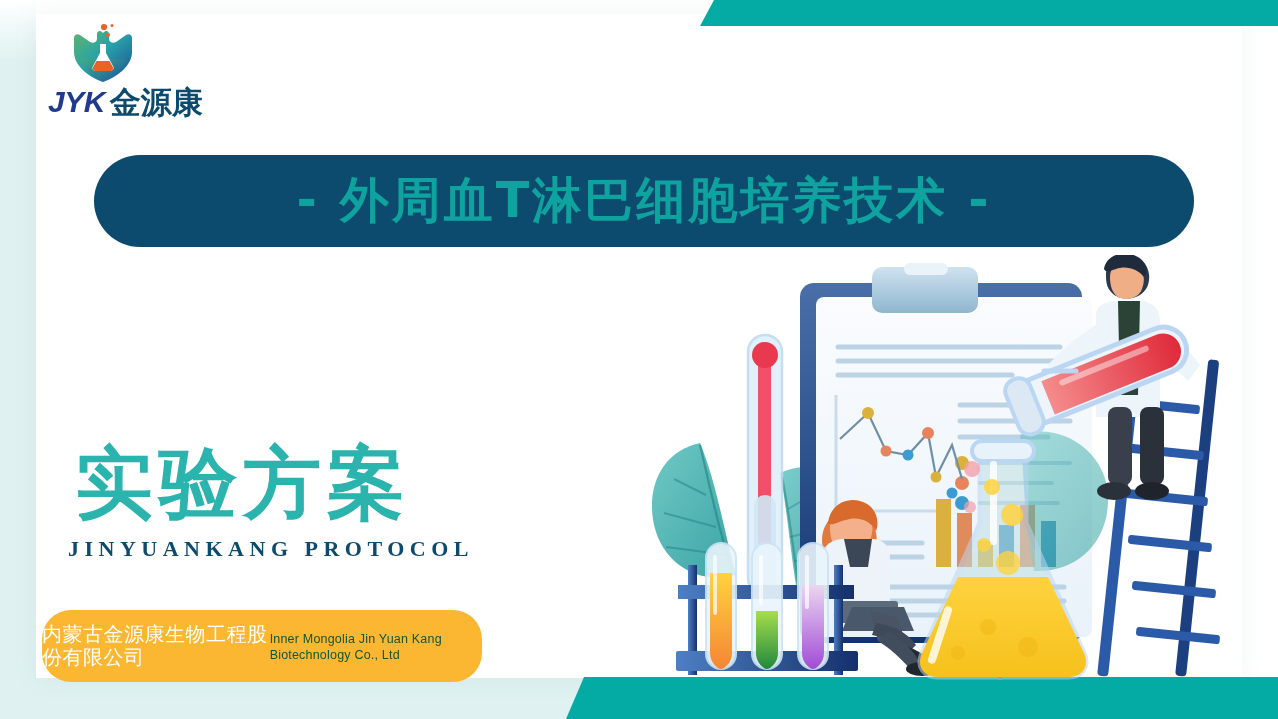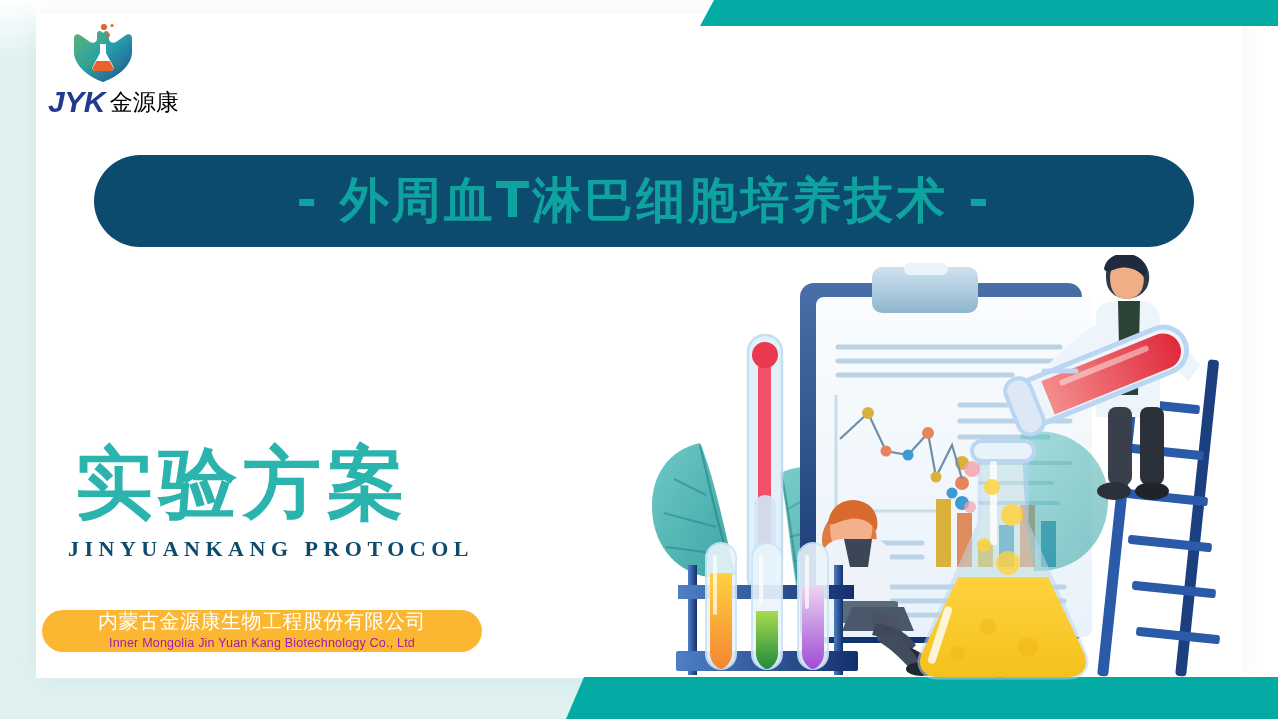--- a/index.html
+++ b/index.html
@@ -40,21 +40,21 @@
   .logo-mark{position:absolute;left:18px;top:0;width:74px;height:62px;}
   .logo-wordmark{
     position:absolute;left:0;top:62px;width:180px;height:36px;
     display:flex;align-items:center;gap:5px;
   }
   .logo-jyk{
     font-family:"Liberation Sans",sans-serif;font-weight:bold;font-style:italic;
     font-size:30px;color:#213A8F;letter-spacing:-0.5px;line-height:1;
   }
   .logo-cn{
-    font-family:"DejaVu Sans",sans-serif;font-weight:normal;font-size:23px;color:#000000;
+    font-family:"DejaVu Sans",sans-serif;font-weight:bold;font-size:31px;color:#0c4a6e;
     letter-spacing:0px;line-height:1;
   }
 
   .tagline{
     position:absolute;right:62px;top:62px;
     font-family:"DejaVu Sans",sans-serif;
     font-size:22px;color:#b3b5b7;letter-spacing:1px;white-space:nowrap;
   }
 
   
@@ -75,29 +75,29 @@
     font-size:78px;line-height:1;color:#2BB3AE;letter-spacing:6px;white-space:nowrap;
   }
   .subheadline{
     position:absolute;left:68px;top:536px;
     font-family:"Liberation Serif","DejaVu Serif",serif;font-weight:bold;
     font-size:22px;color:#0c4a6e;letter-spacing:5.5px;white-space:nowrap;
   }
 
   
   .company-pill{
-    position:absolute;left:42px;top:610px;width:440px;height:42px;
+    position:absolute;left:42px;top:610px;width:440px;height:72px;
     background:#FBB731;border-radius:29px;
-    display:flex;flex-direction:column;align-items:center;justify-content:center;
+    display:flex;flex-direction:row;align-items:center;justify-content:center;
   }
   .company-cn{
     font-family:"DejaVu Sans",sans-serif;font-size:20px;color:#ffffff;letter-spacing:0.5px;line-height:1.15;
   }
   .company-en{
-    font-family:"Liberation Sans",sans-serif;font-size:12.5px;color:#a21caf;letter-spacing:0.2px;line-height:1.3;margin-top:2px;
+    font-family:"Liberation Sans",sans-serif;font-size:12.5px;color:#14532d;letter-spacing:0.2px;line-height:1.3;margin-top:2px;
   }
 
   
   .illus{position:absolute;left:640px;top:255px;width:600px;height:425px;}
   .illus svg{display:block;}
 </style>
 </head>
 <body>
 
 <div class="stage">

